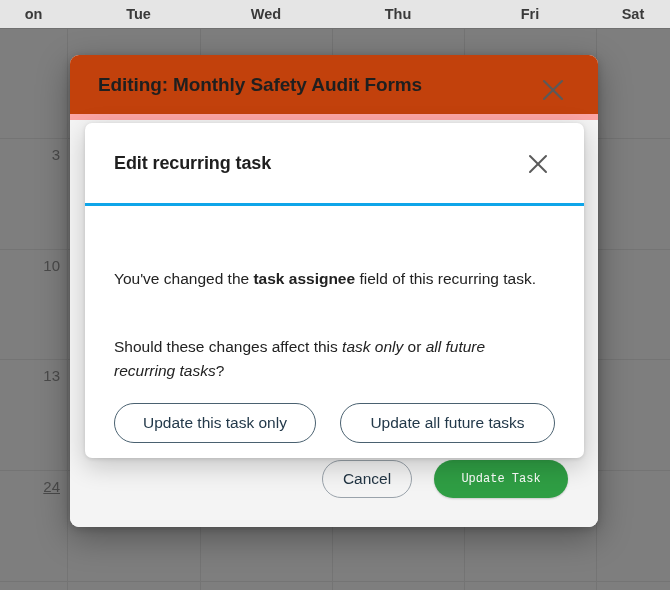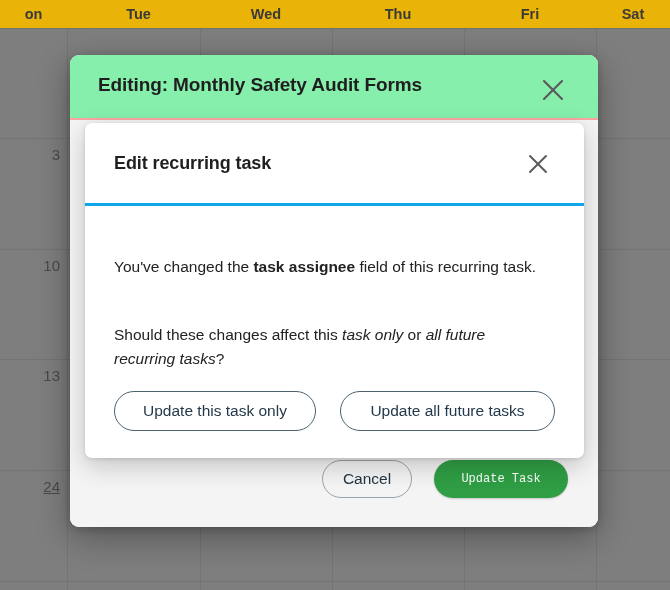--- a/index.html
+++ b/index.html
@@ -21,21 +21,21 @@
     position: absolute;
     inset: 0;
     background: #7e7e7e;
   }
 
   #calendar-header {
     position: absolute;
     left: 0; top: 0;
     width: 670px;
     height: 29px;
-    background: #eab308;
+    background: #e5e5e5;
     border-bottom: 1px solid #707070;
   }
 
   .cal-head-cell {
     position: absolute;
     top: 0;
     height: 28px;
     line-height: 28px;
     text-align: center;
     font-size: 14.5px;
@@ -85,22 +85,22 @@
     border-radius: 9px;
     box-shadow: 0 10px 34px rgba(0,0,0,0.33), 0 2px 8px rgba(0,0,0,0.18);
     overflow: hidden;
   }
 
   #outer-header {
     position: absolute;
     left: 0; top: 0;
     width: 528px;
     height: 65px;
-    background: #86efac;
-    border-bottom: 2px solid #fca5a5;
+    background: #c2410c;
+    border-bottom: 6px solid #fca5a5;
   }
 
   #outer-title {
     position: absolute;
     left: 28px;
     top: 19px;
     font-size: 19px;
     font-weight: bold;
     color: #1f1f1f;
     letter-spacing: -0.1px;
@@ -203,21 +203,21 @@
   #inner-close {
     left: 441px;
     top: 29px;
     width: 24px;
     height: 24px;
   }
 
   #inner-body {
     position: absolute;
     left: 0;
-    top: 72px;
+    top: 84px;
     width: 499px;
     height: 286px;
     text-decoration: underline;
   }
 
   .body-para {
     position: absolute;
     left: 29px;
     width: 425px;
     font-size: 15.5px;

